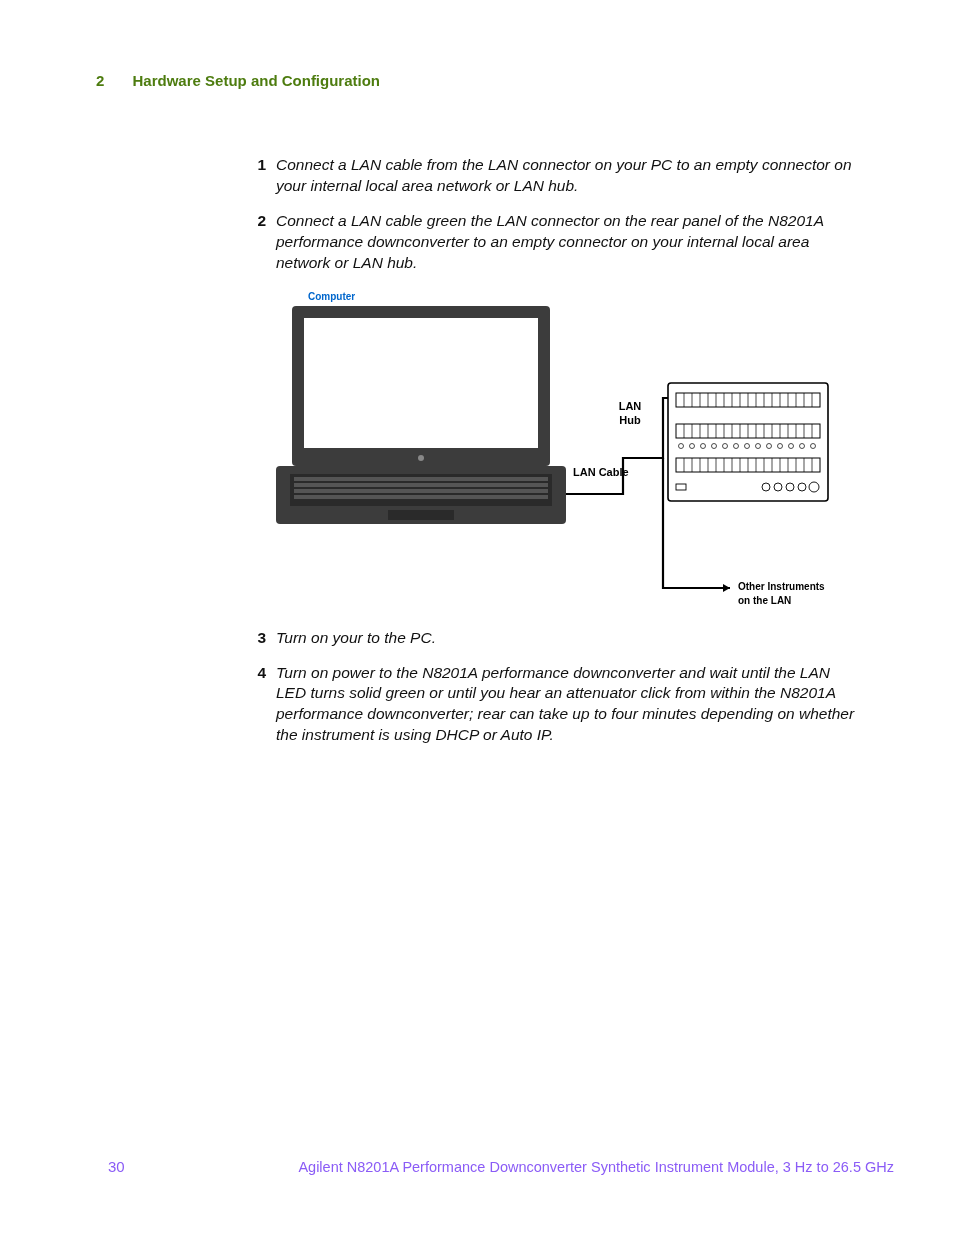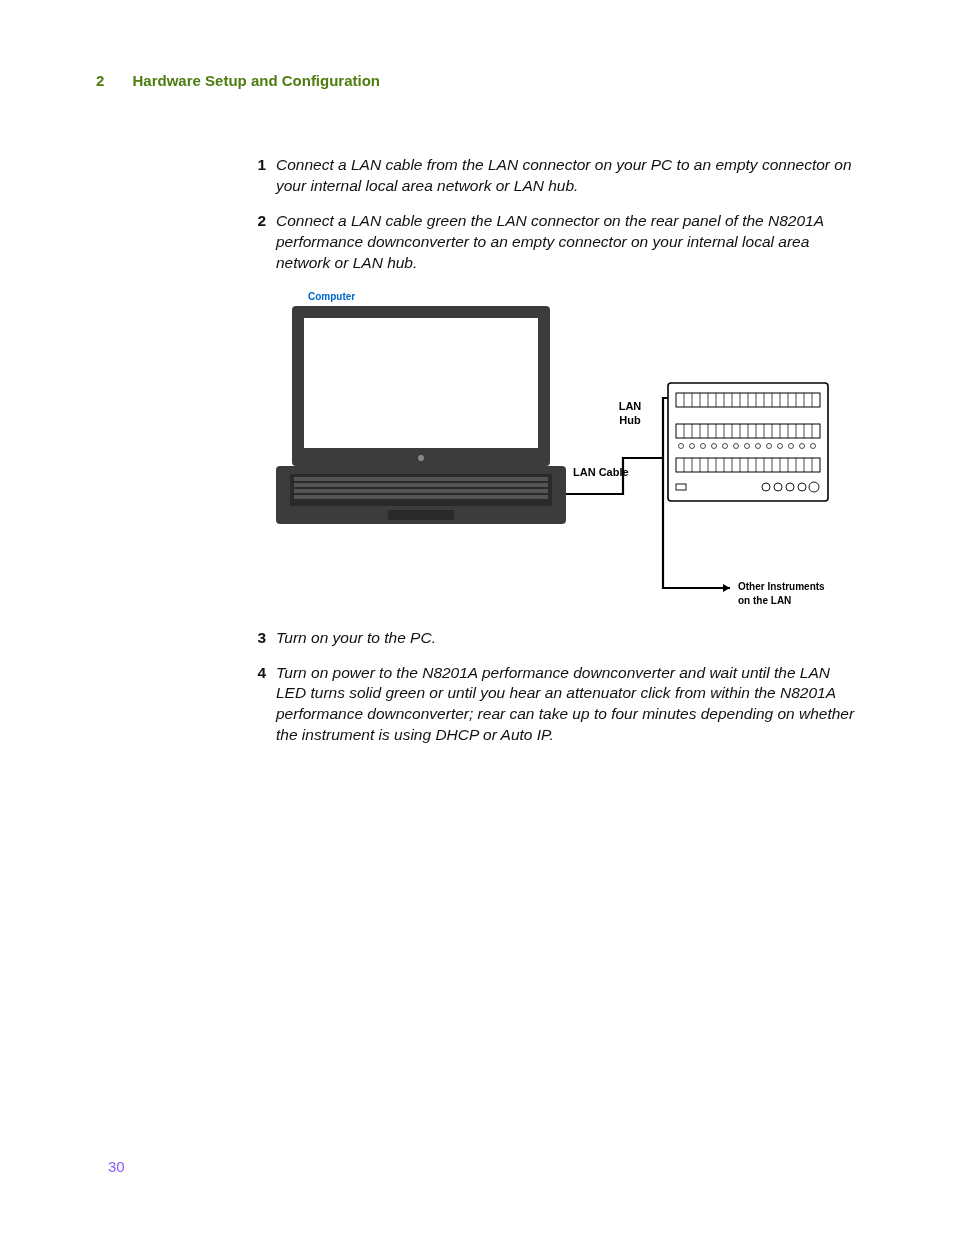--- a/index.html
+++ b/index.html
@@ -250,15 +250,16 @@
 
   <div class="step">
     <div class="num">4</div>
     <div class="txt">Turn on power to the N8201A performance downconverter and wait until the LAN LED turns solid green or until you hear an attenuator click from within the N8201A performance downconverter; rear can take up to four minutes depending on whether the instrument is using DHCP or Auto IP.</div>
   </div>
 
 </div>
 
 <div class="footer">
   <span class="pg">30</span>
+  <span class="ftitle">Agilent N8201A Performance Downconverter Synthetic Instrument Module, 3 Hz to 26.5 GHz</span>
 </div>
 
 </div>
 
 </body></html>

